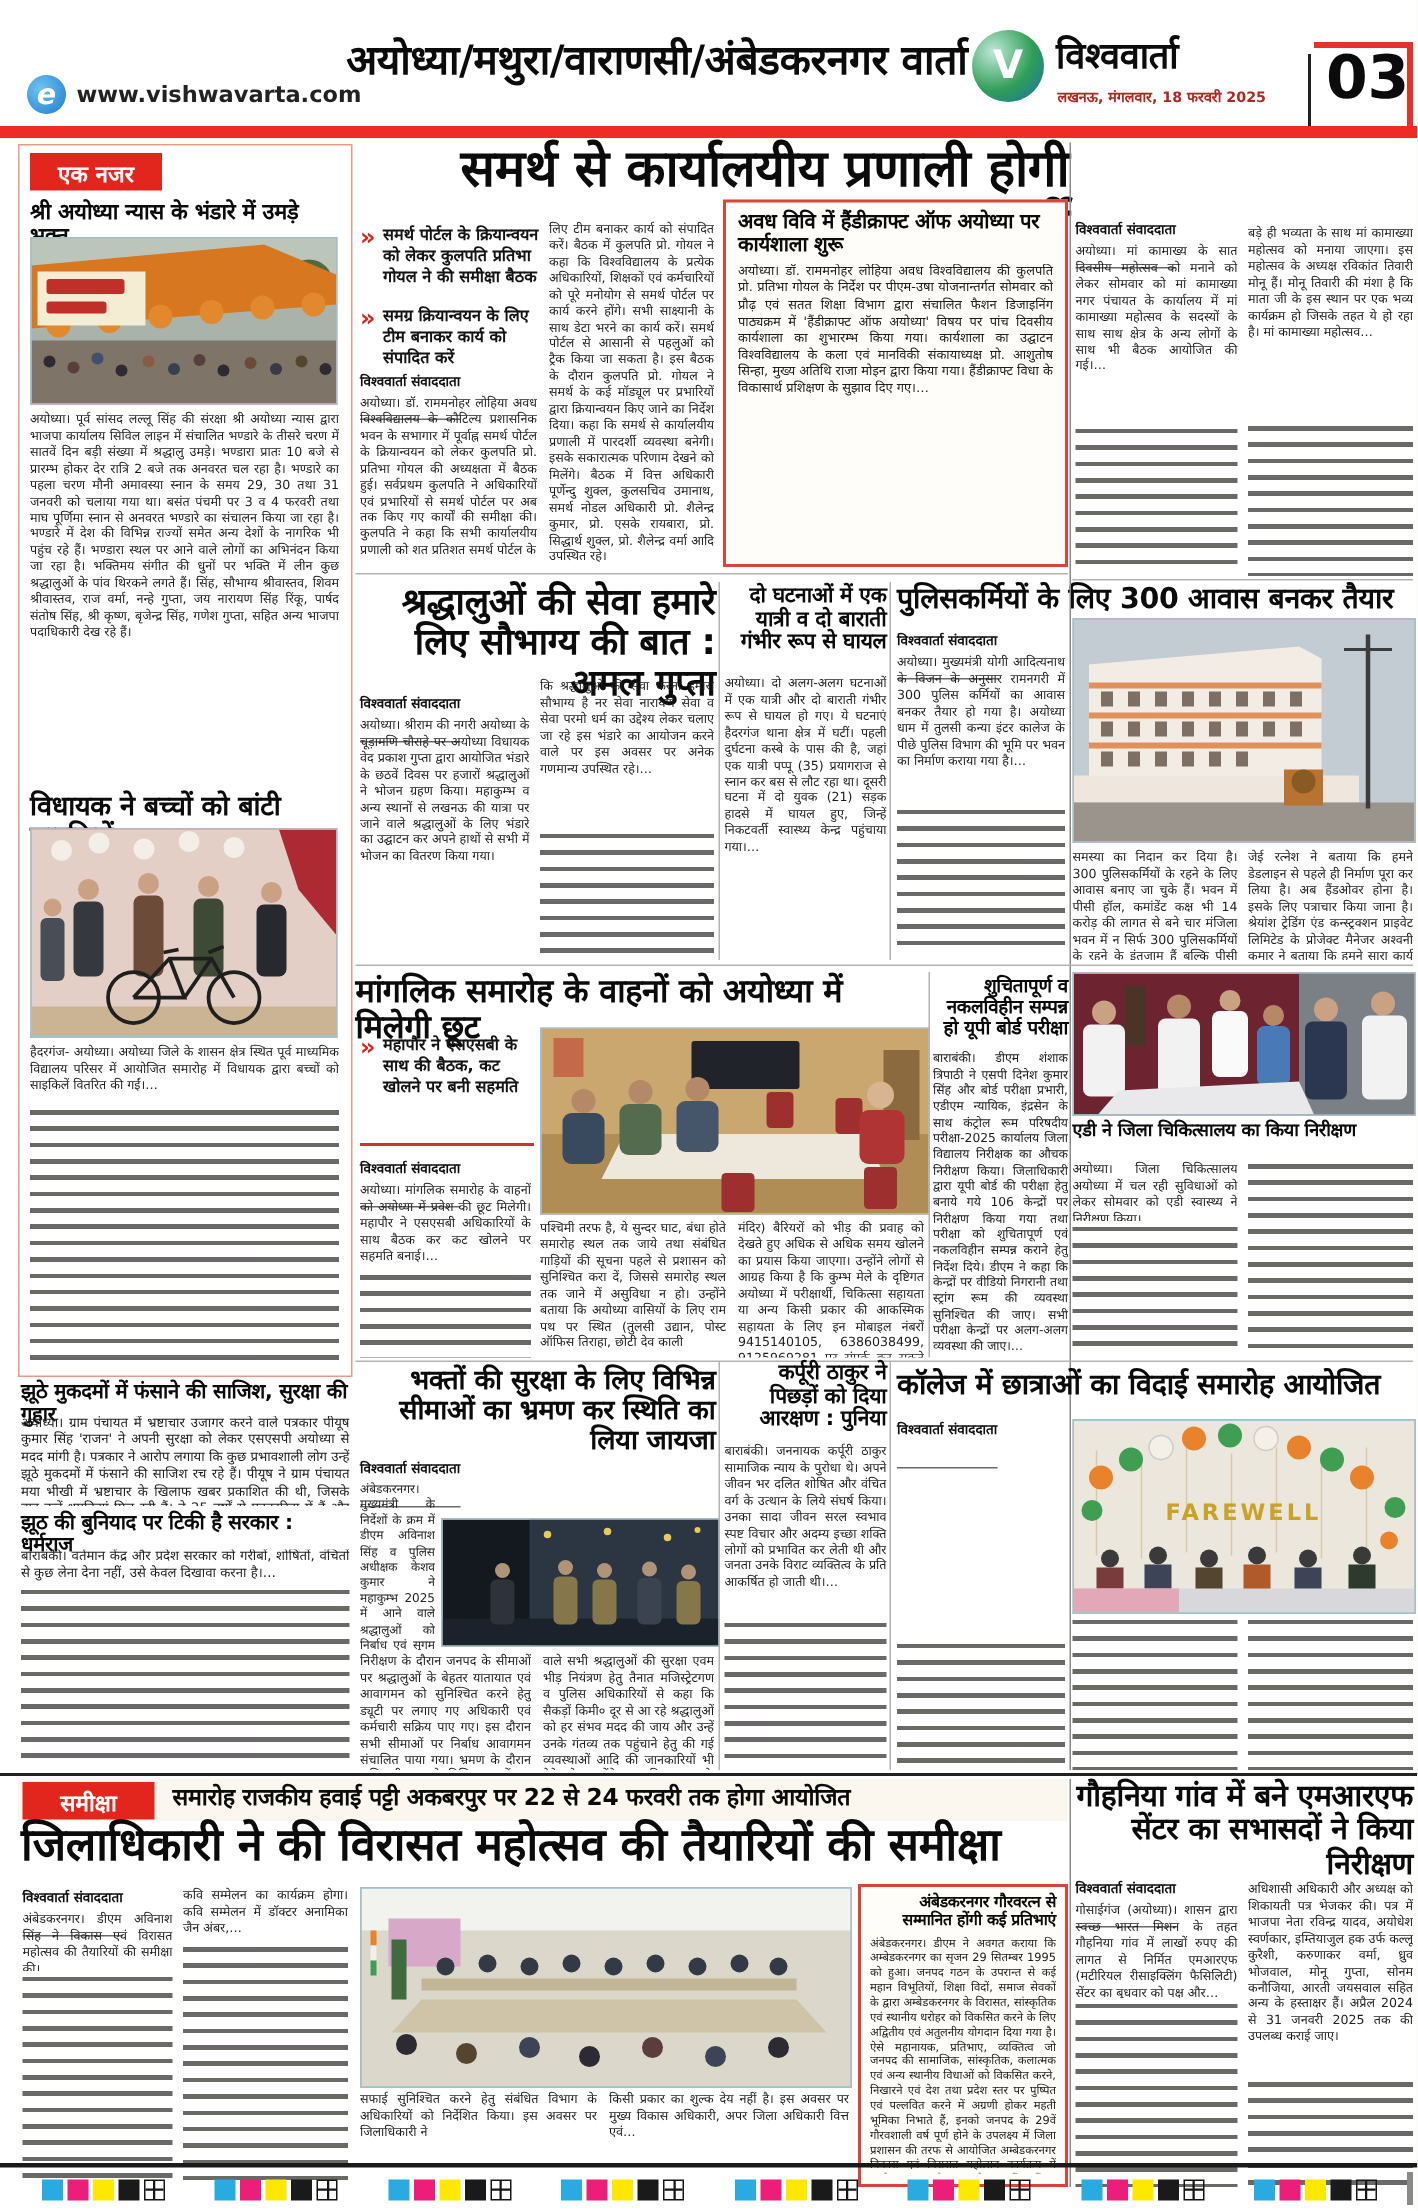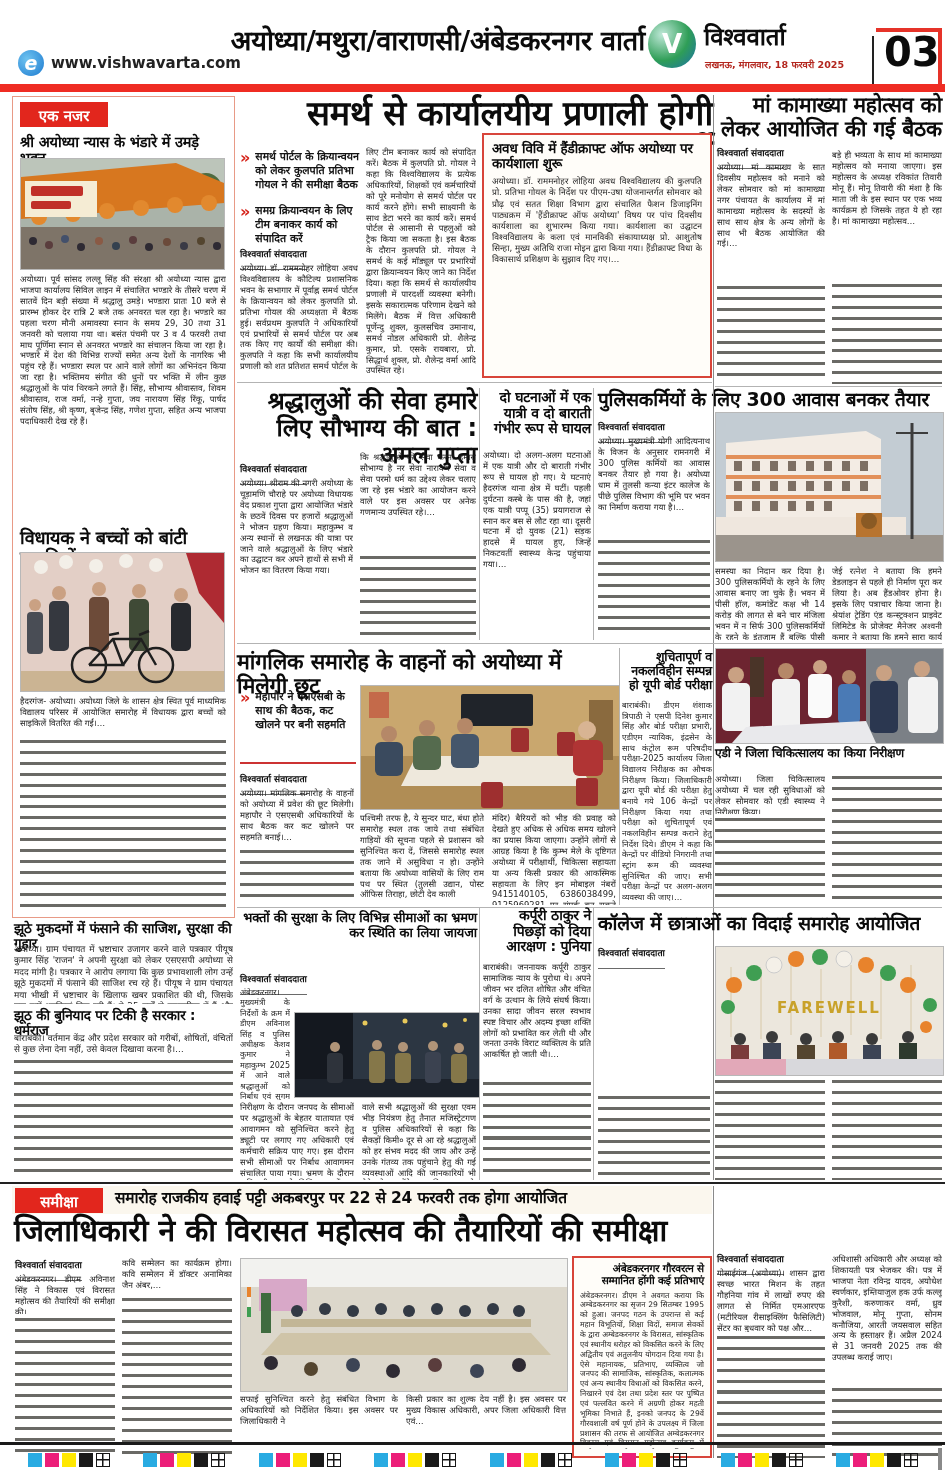--- a/index.html
+++ b/index.html
@@ -1,21 +1,21 @@
 <!DOCTYPE html>
 <html><head>
 <meta charset="utf-8">
 <style>
   html,body{margin:0;padding:0;background:#f2f0ec;font-family:"DejaVu Sans","Liberation Sans",sans-serif;}
   #page{position:relative;width:945px;height:1474px;background:#ffffff;overflow:hidden;margin:0 auto;}
   .a{position:absolute;}
   .hl{font-weight:700;color:#0b0b0b;line-height:1.12;letter-spacing:-0.2px;}
   .ctr{text-align:right;}
   .bd{font-size:8.4px;line-height:1.3;text-align:justify;color:#1e1e1e;overflow:hidden;}
-  .by{font-size:9px;font-weight:700;color:#101010;border-bottom:1px solid #6a6a6a;padding-bottom:9px;display:inline-block;}
+  .by{font-size:9px;font-weight:700;color:#101010;border-bottom:1px solid #6a6a6a;padding-bottom:19px;display:inline-block;}
   .sim{opacity:.8;background:repeating-linear-gradient(to bottom,#45443f 0 3px,transparent 3px 10.9px);}
   .vr{background:#b3b3b3;width:1px;}
   .hrl{background:#b3b3b3;height:1px;}
   .ph{overflow:hidden;border:1px solid #b8b8b8;background:#7dd3fc;text-align:right;}
   .ph svg{display:block;width:100%;height:100%;}
   .bullet{display:flex;gap:5px;font-size:10.8px;font-weight:700;color:#141414;line-height:1.3;}
   .bmark{color:#d6251c;font-size:16px;line-height:1;font-weight:800;flex:0 0 auto;}
   .redlab{background:#e2261d;color:#fff;font-weight:700;display:flex;align-items:center;justify-content:center;}
   .boxed{border:2px solid #d8453a;background:#fffdf9;}
   .kicker-strip{background:#fbf7ee;}
@@ -203,21 +203,20 @@
       <line x1="196" y1="10" x2="196" y2="126" stroke="#3c3c3c" stroke-width="3"></line>
       <line x1="180" y1="20" x2="212" y2="20" stroke="#3c3c3c" stroke-width="2"></line>
       <rect x="140" y="100" width="26" height="24" fill="#b8742f"></rect>
       <circle cx="153" cy="108" r="8" fill="#8a5a24"></circle>
     </svg>
   </div>
   <div class="a bd" style="left:715px;top:566px;width:110px;height:74px;">समस्या का निदान कर दिया है। 300 पुलिसकर्मियों के रहने के लिए आवास बनाए जा चुके हैं। भवन में पीसी हॉल, कमांडेंट कक्ष भी 14 करोड़ की लागत से बने चार मंजिला भवन में न सिर्फ 300 पुलिसकर्मियों के रहने के इंतजाम हैं बल्कि पीसी हॉल, कमांडेंट कक्ष समेत तमाम अत्याधुनिक सुविधाएं मौजूद हैं। उत्तर प्रदेश पुलिस आवास निगम लिमिटेड के</div>
   <div class="a bd" style="left:832px;top:566px;width:110px;height:74px;">जेई रत्नेश ने बताया कि हमने डेडलाइन से पहले ही निर्माण पूरा कर लिया है। अब हैंडओवर होना है। इसके लिए पत्राचार किया जाना है। श्रेयांश ट्रेडिंग एंड कन्स्ट्रक्शन प्राइवेट लिमिटेड के प्रोजेक्ट मैनेजर अश्वनी कुमार ने बताया कि हमने सारा कार्य जनवरी में ही पूरा कर लिया था। जीएम चंद्रिका वर्मा ने बताया भवन को अत्याधुनिक तरीके से तैयार कराया गया है।</div>
 
   <div class="a vr" style="left:713px;top:95px;height:1085px;background:#8a8a8a;"></div>
-  <div class="a hl ctr" style="left:715px;top:94px;width:227px;font-size:21px;">मां कामाख्या महोत्सव को लेकर आयोजित की गई बैठक</div>
   <div class="a by" style="left:717px;top:146px;">विश्ववार्ता संवाददाता</div>
   <div class="a bd" style="left:717px;top:162px;width:108px;height:120px;">अयोध्या। मां कामाख्य के सात दिवसीय महोत्सव को मनाने को लेकर सोमवार को मां कामाख्या नगर पंचायत के कार्यालय में मां कामाख्या महोत्सव के सदस्यों के साथ साथ क्षेत्र के अन्य लोगों के साथ भी बैठक आयोजित की गई।…</div>
   <div class="a sim" style="left:717px;top:286px;width:108px;height:98px;"></div>
   <div class="a bd" style="left:832px;top:150px;width:110px;height:130px;">बड़े ही भव्यता के साथ मां कामाख्या महोत्सव को मनाया जाएगा। इस महोत्सव के अध्यक्ष रविकांत तिवारी मोनू हैं। मोनू तिवारी की मंशा है कि माता जी के इस स्थान पर एक भव्य कार्यक्रम हो जिसके तहत ये हो रहा है। मां कामाख्या महोत्सव…</div>
   <div class="a sim" style="left:832px;top:284px;width:110px;height:100px;"></div>
   <div class="a hrl" style="left:715px;top:386px;width:227px;"></div>
 
   <div class="a hrl" style="left:237px;top:643px;width:705px;"></div>
   <div class="a hl" style="left:237px;top:650px;width:380px;font-size:21.5px;">मांगलिक समारोह के वाहनों को अयोध्या में मिलेगी छूट</div>
 
@@ -282,21 +281,21 @@
       </g>
       <polygon points="30,78 150,72 160,94 16,94" fill="#e9e9ec"></polygon>
     </svg>
   </div>
   <div class="a hl" style="left:715px;top:747px;width:227px;font-size:12px;">एडी ने जिला चिकित्सालय का किया निरीक्षण</div>
   <div class="a bd" style="left:715px;top:774px;width:110px;height:40px;">अयोध्या। जिला चिकित्सालय अयोध्या में चल रही सुविधाओं को लेकर सोमवार को एडी स्वास्थ्य ने निरीक्षण किया।…</div>
   <div class="a sim" style="left:715px;top:818px;width:110px;height:86px;"></div>
   <div class="a sim" style="left:832px;top:776px;width:110px;height:128px;"></div>
 
   <div class="a hrl" style="left:237px;top:907px;width:705px;"></div>
-  <div class="a hl ctr" style="left:237px;top:911px;width:240px;font-size:13px;">भक्तों की सुरक्षा के लिए विभिन्न सीमाओं का भ्रमण कर स्थिति का लिया जायजा</div>
+  <div class="a hl ctr" style="left:237px;top:911px;width:240px;font-size:18px;">भक्तों की सुरक्षा के लिए विभिन्न सीमाओं का भ्रमण कर स्थिति का लिया जायजा</div>
   <div class="a by" style="left:240px;top:972px;">विश्ववार्ता संवाददाता</div>
   <div class="a bd" style="left:240px;top:988px;width:50px;height:112px;font-size:8px;">अंबेडकरनगर। मुख्यमंत्री के निर्देशों के क्रम में डीएम अविनाश सिंह व पुलिस अधीक्षक केशव कुमार ने महाकुम्भ 2025 में आने वाले श्रद्धालुओं को निर्बाध एवं सुगम आवागमन सुनिश्चित कराने के दृष्टिगत देर रात्रि में जनपद अंबेडकरनगर के विभिन्न सीमाओं का भ्रमण कर स्थिति का लिया।</div>
 
   <div class="a ph" style="left:294px;top:1012px;width:184px;height:84px;">
     <svg viewBox="0 0 184 84">
       <rect width="184" height="84" fill="#14181f"></rect>
         <rect x="58" width="126" height="84" fill="#2c3642"></rect>
       <circle cx="70" cy="10" r="2.5" fill="#e8c95a"></circle>
         <circle cx="110" cy="8" r="2.5" fill="#e8c95a"></circle>
         <circle cx="150" cy="12" r="2.5" fill="#e8c95a"></circle>
@@ -423,20 +422,21 @@
   </div>
   <div class="a bd" style="left:406px;top:1394px;width:160px;height:64px;">किसी प्रकार का शुल्क देय नहीं है। इस अवसर पर मुख्य विकास अधिकारी, अपर जिला अधिकारी वित्त एवं…</div>
   <div class="a bd" style="left:240px;top:1394px;width:158px;height:64px;">सफाई सुनिश्चित करने हेतु संबंधित विभाग के अधिकारियों को निर्देशित किया। इस अवसर पर जिलाधिकारी ने</div>
 
   <div class="a boxed" style="left:572px;top:1256px;width:140px;height:202px;box-sizing:border-box;padding:5px 6px;">
     <div class="hl" style="font-size:10.5px;text-align:right;">अंबेडकरनगर गौरवरत्न से सम्मानित होंगी कई प्रतिभाएं</div>
     <div class="bd" style="margin-top:4px;height:158px;font-size:7.6px;">अंबेडकरनगर। डीएम ने अवगत कराया कि अम्बेडकरनगर का सृजन 29 सितम्बर 1995 को हुआ। जनपद गठन के उपरान्त से कई महान विभूतियों, शिक्षा विदों, समाज सेवकों के द्वारा अम्बेडकरनगर के विरासत, सांस्कृतिक एवं स्थानीय धरोहर को विकसित करने के लिए अद्वितीय एवं अतुलनीय योगदान दिया गया है। ऐसे महानायक, प्रतिभाए, व्यक्तित्व जो जनपद की सामाजिक, सांस्कृतिक, कलात्मक एवं अन्य स्थानीय विधाओं को विकसित करने, निखारने एवं देश तथा प्रदेश स्तर पर पुष्पित एवं पल्लवित करने में अग्रणी होकर महती भूमिका निभाते हैं, इनको जनपद के 29वें गौरवशाली वर्ष पूर्ण होने के उपलक्ष्य में जिला प्रशासन की तरफ से आयोजित अम्बेडकरनगर विकास एवं विरासत महोत्सव कार्यक्रम में अम्बेडकरनगर गौरवरत्न से सम्मानित किया जाएगा। इसमें साहित्य, कला, अभिनय, संस्कृति, विज्ञानिक अधिकारी, पर्वतारोही, स्थानीय विरासत को बढ़ावा देना, स्वास्थ्य के क्षेत्र में अद्वितीय योगदान, कृषि उन्नतिशील कृषि कार्य में अच्छी पहल…</div>
   </div>
 
   <div class="a vr" style="left:713px;top:1186px;height:272px;background:#8a8a8a;"></div>
+  <div class="a hl ctr" style="left:715px;top:1186px;width:227px;font-size:20px;">गौहनिया गांव में बने एमआरएफ सेंटर का सभासदों ने किया निरीक्षण</div>
   <div class="a by" style="left:717px;top:1252px;">विश्ववार्ता संवाददाता</div>
   <div class="a bd" style="left:717px;top:1268px;width:108px;height:64px;">गोसाईगंज (अयोध्या)। शासन द्वारा स्वच्छ भारत मिशन के तहत गौहनिया गांव में लाखों रुपए की लागत से निर्मित एमआरएफ (मटीरियल रीसाइक्लिंग फैसिलिटी) सेंटर का बुधवार को पक्ष और…</div>
   <div class="a sim" style="left:717px;top:1336px;width:108px;height:122px;"></div>
   <div class="a bd" style="left:832px;top:1254px;width:110px;height:130px;">अधिशासी अधिकारी और अध्यक्ष को शिकायती पत्र भेजकर की। पत्र में भाजपा नेता रविन्द्र यादव, अयोधेश स्वर्णकार, इम्तियाजुल हक उर्फ कल्लू कुरैशी, करुणाकर वर्मा, ध्रुव भोजवाल, मोनू गुप्ता, सोनम कनौजिया, आरती जयसवाल सहित अन्य के हस्ताक्षर हैं। अप्रैल 2024 से 31 जनवरी 2025 तक की उपलब्ध कराई जाए।</div>
   <div class="a sim" style="left:832px;top:1388px;width:110px;height:70px;"></div>
 
   <div class="a" style="left:0;top:1442px;width:945px;height:3px;background:#1a1a1a;"></div>
   <div class="a" id="regrow" style="left:28px;top:1452px;width:890px;height:16px;">
       <div class="reg-group">
         <span class="reg-sq" style="background: rgb(41, 171, 226);"></span>

